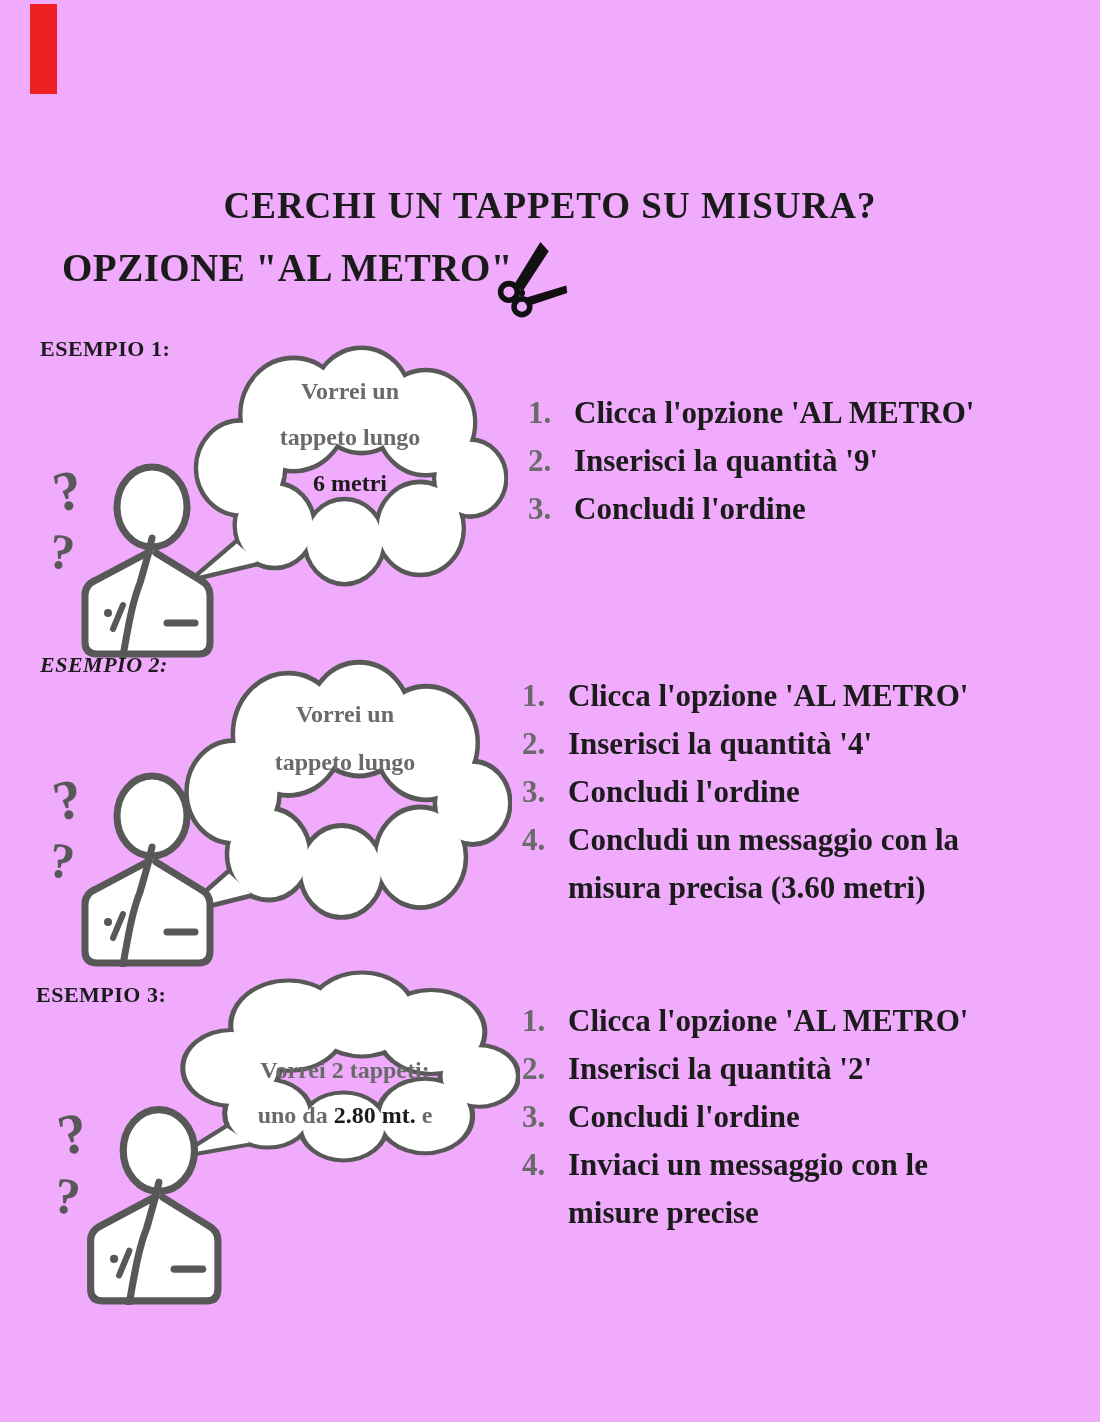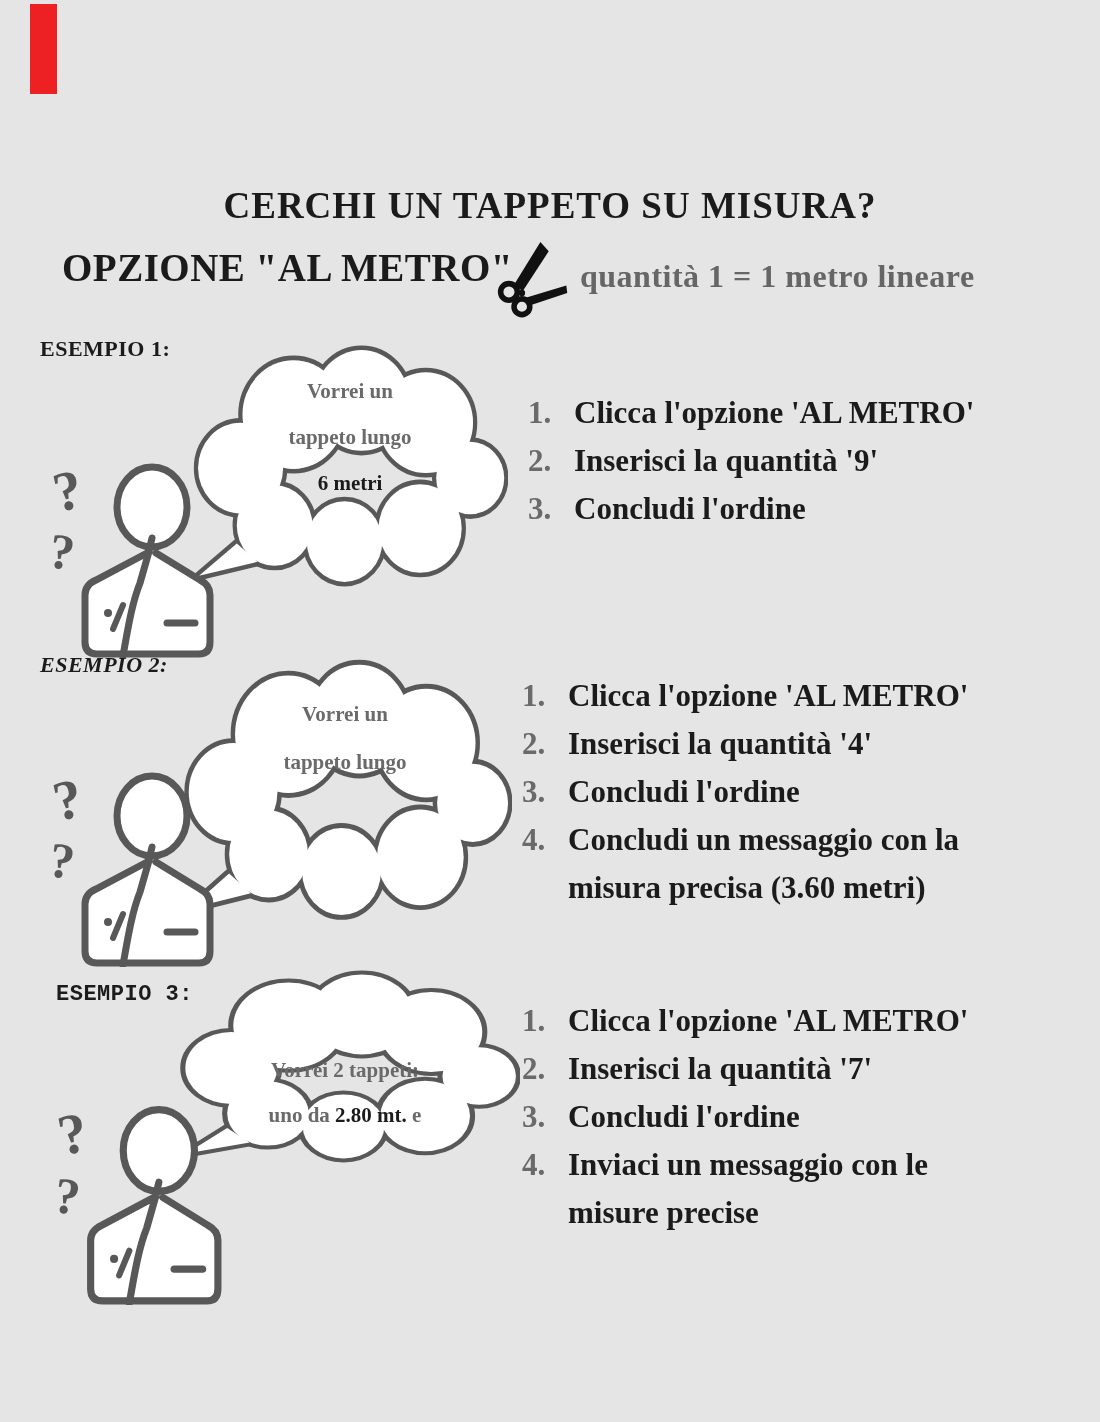--- a/index.html
+++ b/index.html
@@ -1,27 +1,27 @@
 <!DOCTYPE html>
 <html><head>
 <meta charset="utf-8">
 <style>
   html,body{margin:0;padding:0;background:#fff;}
   .page{
-    position:relative;width:1100px;height:1422px;background:#e5e5e5;
+    position:relative;width:1100px;height:1422px;background:#f0abfc;
     font-family:"Liberation Serif","DejaVu Serif",serif;font-weight:700;
     color:#1b1b1b;overflow:hidden;margin:0 auto;
   }
   .abs{position:absolute;}
   .red-bar{left:30px;top:4px;width:27px;height:90px;background:#ed2024;}
   .title{top:184px;left:0;width:1100px;text-align:center;font-size:37px;letter-spacing:1px;}
   .option-label{left:62px;top:245px;font-size:39px;letter-spacing:0.5px;white-space:nowrap;}
   .quantity-note{left:580px;top:258px;font-size:32px;color:#666666;letter-spacing:0.5px;white-space:nowrap;}
   .ex-label{font-size:22px;letter-spacing:0.5px;white-space:nowrap;}
-  .bubble-text{text-align:center;font-size:21px;line-height:46px;color:#6a6a6a;}
+  .bubble-text{text-align:center;font-size:24px;line-height:46px;color:#6a6a6a;}
   .bubble-text .black{color:#1b1b1b;text-align:right;}
   .bubble-text .gray{color:#6a6a6a;}
   .steps{font-size:31px;line-height:48px;}
   .step{position:relative;padding-left:46px;}
   .step .num{position:absolute;left:0;top:0;color:#6a6a6a;}
   svg{display:block;}
 </style>
 </head>
 <body>
 
@@ -35,21 +35,20 @@
   <svg class="abs" style="left:496px;top:238px;" width="74" height="82" viewBox="0 0 80 86">
     <g>
       <circle cx="14" cy="57" r="9" stroke="#111" stroke-width="6" fill="none"></circle>
       <circle cx="28" cy="73" r="8.5" stroke="#111" stroke-width="6" fill="none"></circle>
       <path d="M 19 50 L 48 3 L 57 13 L 29 56 Z" fill="#111"></path>
       <path d="M 33 63 L 76 50 L 77 58 L 38 71 Z" fill="#111"></path>
       <circle cx="28" cy="58" r="3.5" fill="#111"></circle>
     </g>
   </svg>
 
-  <div class="abs quantity-note">quantità 1 = 1 metro lineare</div>
 
   <div class="abs ex-label" style="left:40px;top:336px;">ESEMPIO 1:</div>
 
   <svg class="abs" style="left:182px;top:342px;" width="326" height="252" viewBox="0 0 345 250" preserveAspectRatio="none">
     <g fill="#fff" stroke="#585858" stroke-width="9" stroke-linejoin="round">
       <path d="M 58 200 L 18 232 L 80 218 Z"></path>
       <circle cx="62" cy="125" r="45"></circle>
         <circle cx="118" cy="72" r="54"></circle>
         <circle cx="190" cy="58" r="50"></circle>
       <circle cx="258" cy="80" r="50"></circle>
@@ -163,21 +162,21 @@
       <span class="num">3.</span>
       <div>Concludi l'ordine</div>
     </div>
     <div class="step">
       <span class="num">4.</span>
       <div>Concludi un messaggio con la</div>
       <div>misura precisa (3.60 metri)</div>
     </div>
   </div>
 
-  <div class="abs ex-label" style="left:56px;top:982px;font-family:Liberation Mono, monospace;">ESEMPIO 3:</div>
+  <div class="abs ex-label" style="left:36px;top:982px;">ESEMPIO 3:</div>
 
   <svg class="abs" style="left:168px;top:968px;" width="352" height="200" viewBox="0 0 345 250" preserveAspectRatio="none">
     <g fill="#fff" stroke="#585858" stroke-width="10" stroke-linejoin="round">
       <path d="M 58 200 L 18 232 L 80 218 Z"></path>
       <circle cx="62" cy="125" r="45"></circle>
         <circle cx="118" cy="72" r="54"></circle>
         <circle cx="190" cy="58" r="50"></circle>
       <circle cx="258" cy="80" r="50"></circle>
         <circle cx="305" cy="135" r="36"></circle>
         <circle cx="252" cy="185" r="44"></circle>
@@ -215,21 +214,21 @@
     </g>
   </svg>
 
   <div class="abs steps" style="left:522px;top:997px;width:540px;">
     <div class="step">
       <span class="num">1.</span>
       <div>Clicca l'opzione 'AL METRO'</div>
     </div>
     <div class="step">
       <span class="num">2.</span>
-      <div>Inserisci la quantità '7'</div>
+      <div>Inserisci la quantità '2'</div>
     </div>
     <div class="step">
       <span class="num">3.</span>
       <div>Concludi l'ordine</div>
     </div>
     <div class="step">
       <span class="num">4.</span>
       <div>Inviaci un messaggio con le</div>
       <div>misure precise</div>
     </div>

